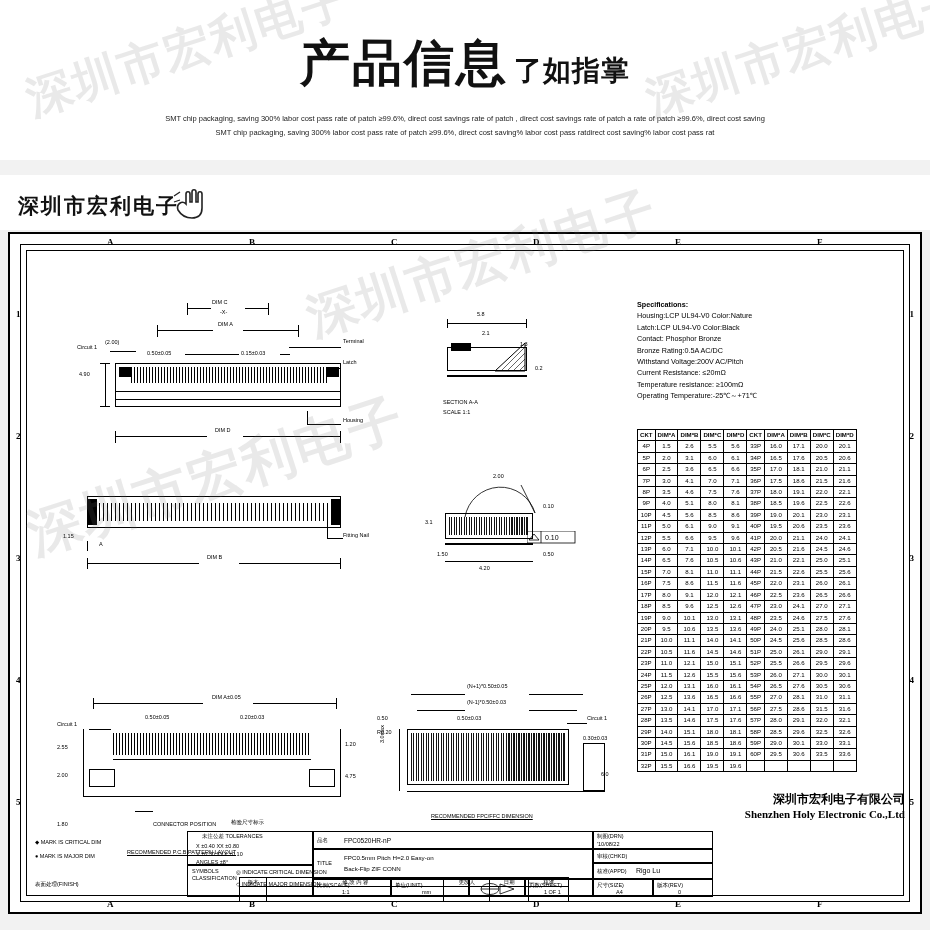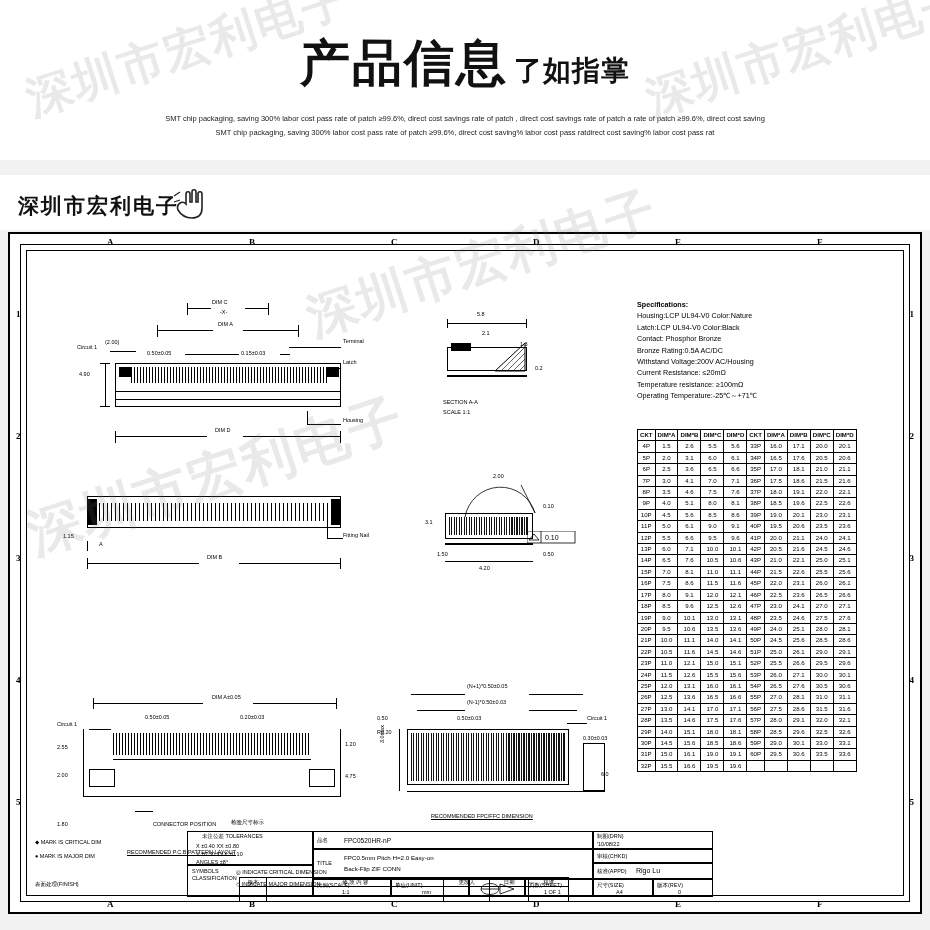--- a/index.html
+++ b/index.html
@@ -313,21 +313,21 @@
 
       <div class="lbl-s" style="left:404px;top:562px;text-decoration:underline;">RECOMMENDED FPC/FFC DIMENSION</div>
     </div>
 
     <div class="specs">
       <div class="h">Specifications:</div>
       <div>Housing:LCP UL94-V0 Color:Nature</div>
       <div>Latch:LCP UL94-V0 Color:Black</div>
       <div>Contact: Phosphor Bronze</div>
       <div>Bronze Rating:0.5A AC/DC</div>
-      <div>Withstand Voltage:200V AC/Housing</div>
+      <div>Withstand Voltage:200V AC/Pitch</div>
       <div>Current Resistance: ≤20mΩ</div>
       <div>Temperature resistance: ≥100mΩ</div>
       <div>Operating Temperature:-25℃～+71℃</div>
     </div>
 
     <table class="dimtbl">
       <thead>
           <tr>
             <td class="hd">CKT</td>
             <td class="hd">DIM*A</td>
@@ -687,20 +687,22 @@
             <td class="sep">&nbsp;</td>
             <td>&nbsp;</td>
             <td>&nbsp;</td>
             <td>&nbsp;</td>
             <td>&nbsp;</td>
           </tr>
         </tbody>
     </table>
 
     <div class="company">
+      <div class="cname">深圳市宏利电子有限公司</div>
+      <div class="cname2">Shenzhen Holy Electronic Co.,Ltd</div>
     </div>
 
     <div style="position:absolute;left:160px;top:580px;width:718px;height:66px;">
 
       <div class="box" style="left:0px;top:0px;width:126px;height:34px;">
         <div class="lbl-s" style="left:14px;top:1px;">未注公差 TOLERANCES</div>
         <div class="lbl-s" style="left:8px;top:11px;">X  ±0.40    XX  ±0.80</div>
         <div class="lbl-s" style="left:8px;top:19px;">X  ±0.30    XXX ±0.10</div>
         <div class="lbl-s" style="left:8px;top:27px;">ANGLES       ±8°</div>
       </div>

